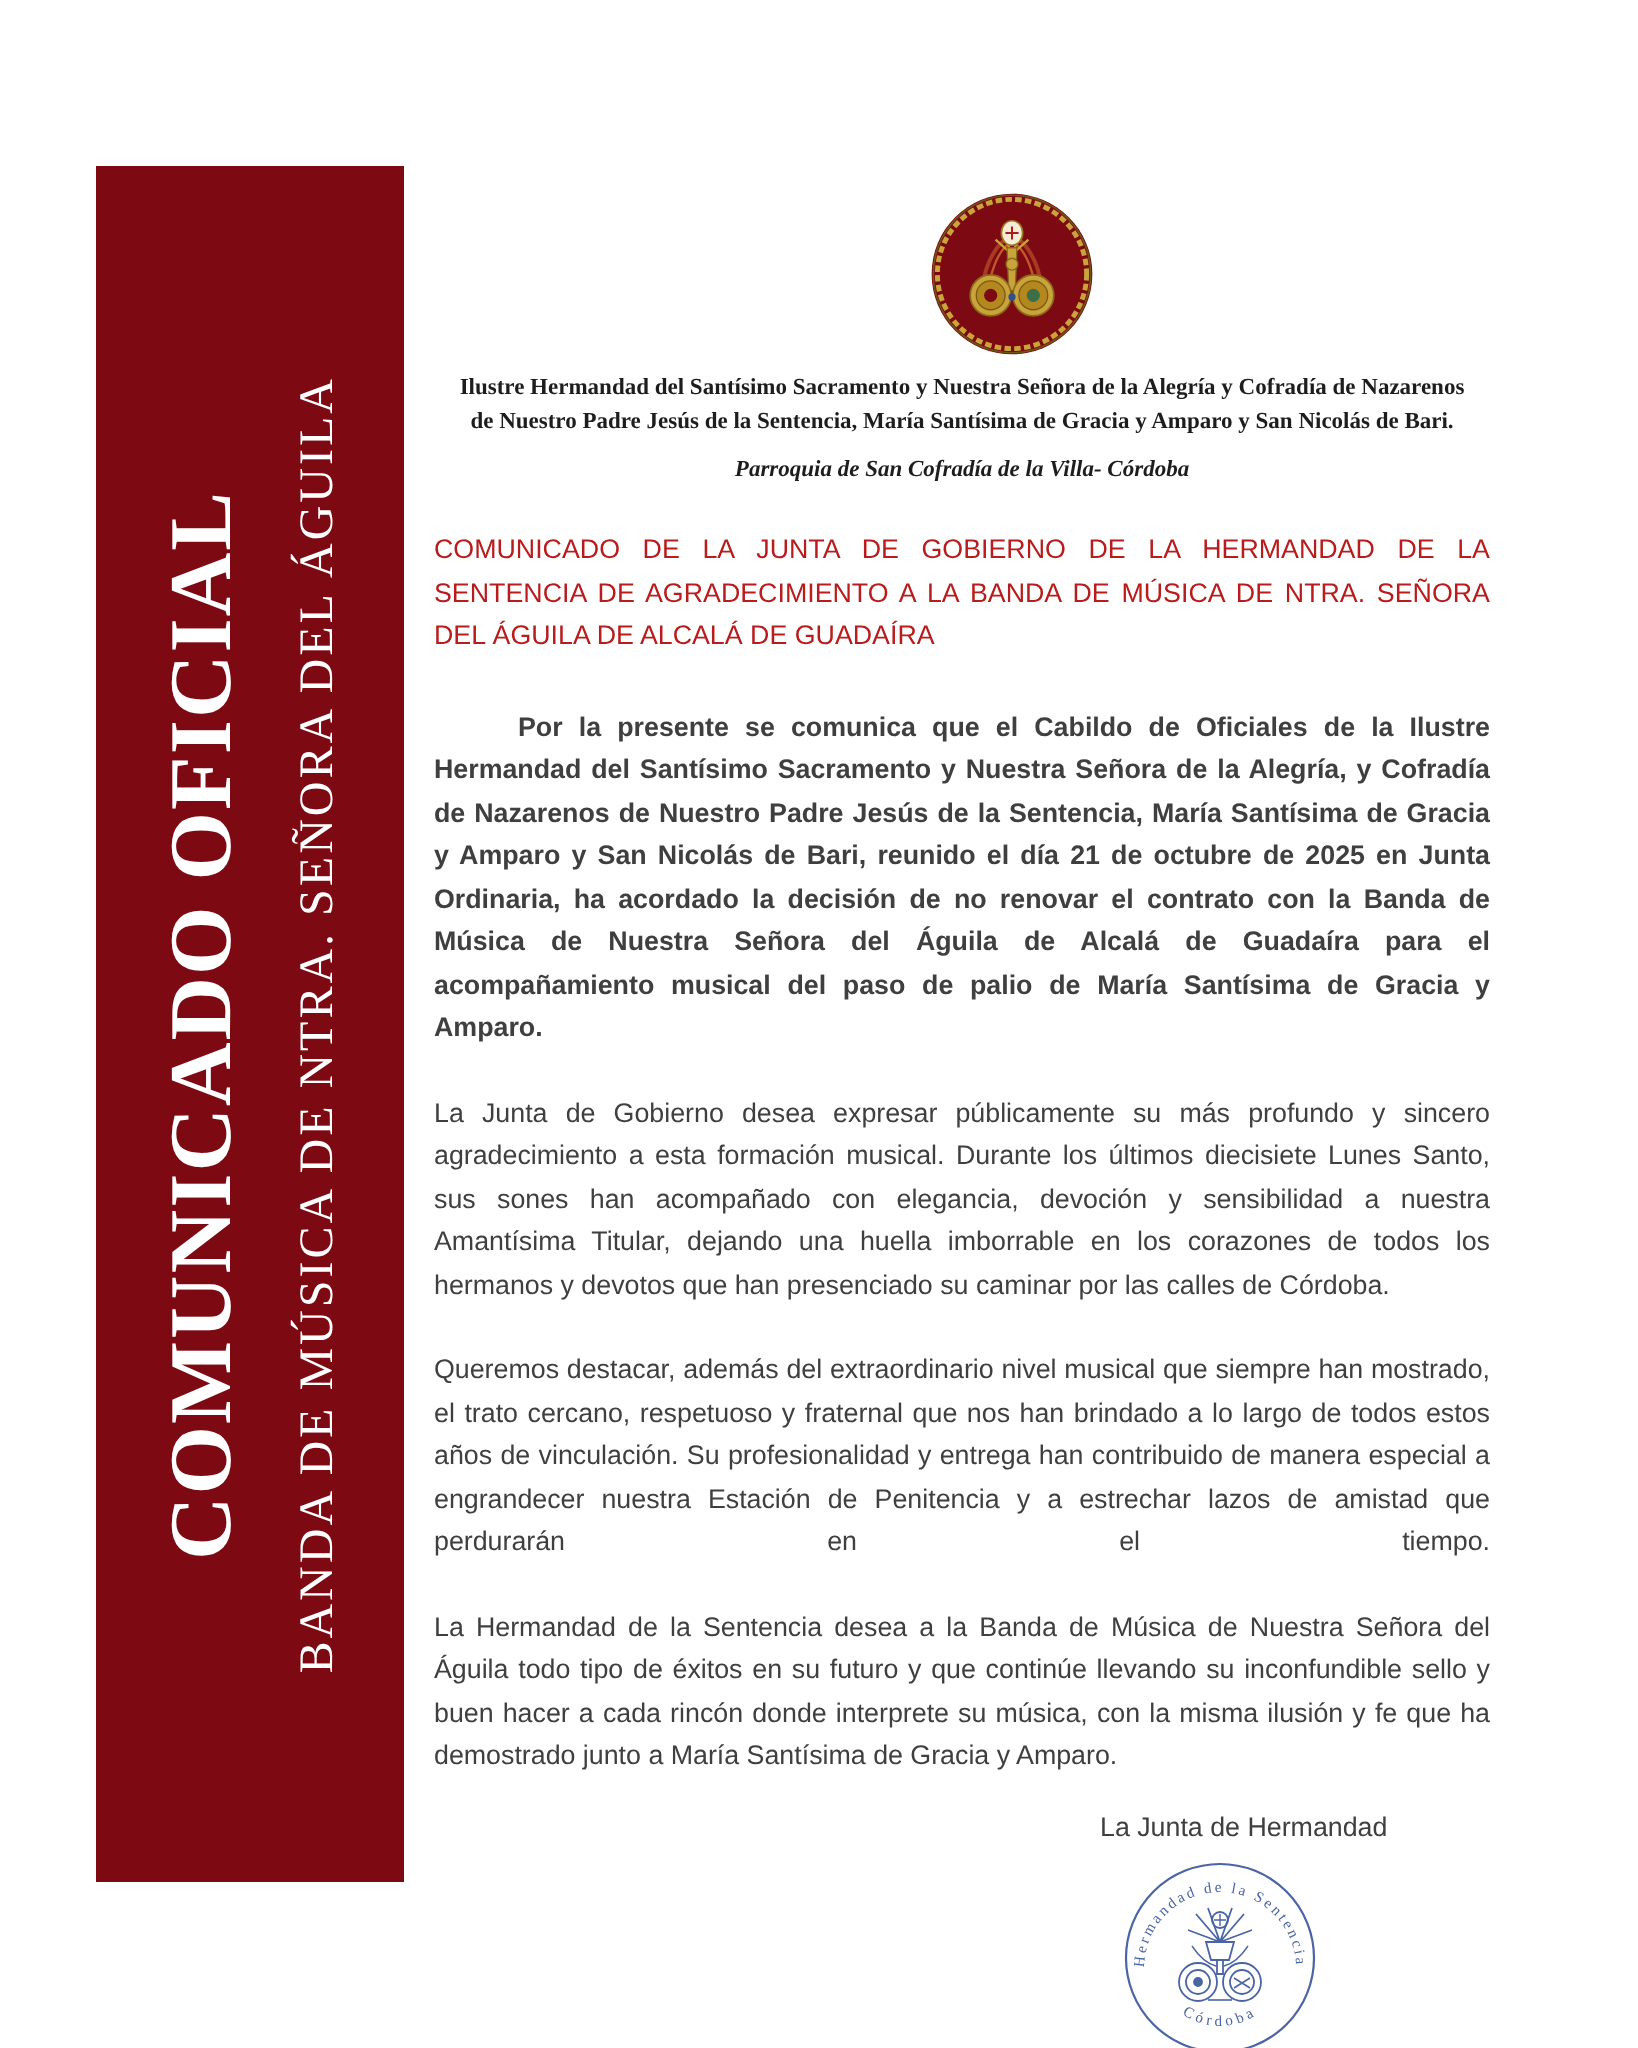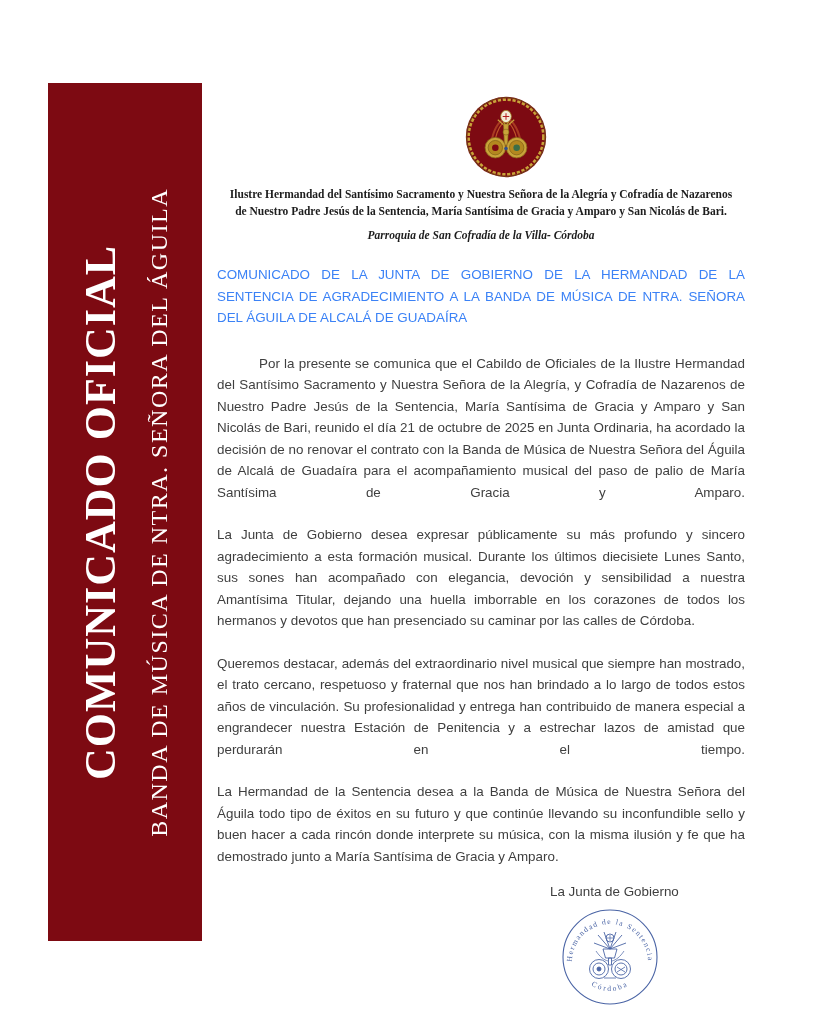--- a/index.html
+++ b/index.html
@@ -14,24 +14,24 @@
   .banner .vtitle{font-family:"Liberation Serif",serif;font-weight:bold;font-size:44px;letter-spacing:1px;}
   .banner .vsubtitle{font-family:"Liberation Serif",serif;font-weight:normal;font-size:24px;letter-spacing:1.5px;}
 
   
   .content{position:absolute;left:217px;top:0;width:528px;}
   .emblem{display:block;margin:96px 0 0 248px;}
   .org-name{margin:8px auto 0;max-width:505px;text-align:center;
             font-family:"Liberation Serif",serif;font-weight:bold;font-size:11.5px;line-height:16.5px;color:#1d1d1d;}
   .parish{margin-top:10px;text-align:center;font-family:"Liberation Serif",serif;
           font-weight:bold;font-style:italic;font-size:11.5px;color:#1d1d1d;}
-  .doc-title{margin-top:23px;font-size:13.4px;line-height:21.5px;color:#3b82f6;
+  .doc-title{margin-top:23px;font-size:13.4px;line-height:21.5px;color:#b91c1c;
              text-align:justify;}
   .para{margin-top:21px;font-size:13.4px;line-height:21.5px;color:#3f3f3f;text-align:justify;}
-  .p-first{margin-top:24px;}
+  .p-first{margin-top:24px;font-weight:bold;}
   .p-indent{text-indent:42px;}
   .p-justlast{text-align-last:justify;}
   .signature{margin-top:17px;padding-left:333px;font-size:13.4px;color:#3f3f3f;}
   .stamp{display:block;margin:8px 0 0 343px;}
 </style>
 </head>
 <body>
 
 <div class="page">
 
@@ -72,21 +72,21 @@
     <div class="org-name">Ilustre Hermandad del Santísimo Sacramento y Nuestra Señora de la Alegría y Cofradía de Nazarenos de Nuestro Padre Jesús de la Sentencia, María Santísima de Gracia y Amparo y San Nicolás de Bari.</div>
     <div class="parish">Parroquia de San Cofradía de la Villa- Córdoba</div>
 
     <div class="doc-title">COMUNICADO DE LA JUNTA DE GOBIERNO DE LA HERMANDAD DE LA SENTENCIA DE AGRADECIMIENTO A LA BANDA DE MÚSICA DE NTRA. SEÑORA DEL ÁGUILA DE ALCALÁ DE GUADAÍRA</div>
 
     <div class="para p-first p-indent p-justlast">Por la presente se comunica que el Cabildo de Oficiales de la Ilustre Hermandad del Santísimo Sacramento y Nuestra Señora de la Alegría, y Cofradía de Nazarenos de Nuestro Padre Jesús de la Sentencia, María Santísima de Gracia y Amparo y San Nicolás de Bari, reunido el día 21 de octubre de 2025 en Junta Ordinaria, ha acordado la decisión de no renovar el contrato con la Banda de Música de Nuestra Señora del Águila de Alcalá de Guadaíra para el acompañamiento musical del paso de palio de María Santísima de Gracia y Amparo.</div>
     <div class="para">La Junta de Gobierno desea expresar públicamente su más profundo y sincero agradecimiento a esta formación musical. Durante los últimos diecisiete Lunes Santo, sus sones han acompañado con elegancia, devoción y sensibilidad a nuestra Amantísima Titular, dejando una huella imborrable en los corazones de todos los hermanos y devotos que han presenciado su caminar por las calles de Córdoba.</div>
     <div class="para p-justlast">Queremos destacar, además del extraordinario nivel musical que siempre han mostrado, el trato cercano, respetuoso y fraternal que nos han brindado a lo largo de todos estos años de vinculación. Su profesionalidad y entrega han contribuido de manera especial a engrandecer nuestra Estación de Penitencia y a estrechar lazos de amistad que perdurarán en el tiempo.</div>
     <div class="para">La Hermandad de la Sentencia desea a la Banda de Música de Nuestra Señora del Águila todo tipo de éxitos en su futuro y que continúe llevando su inconfundible sello y buen hacer a cada rincón donde interprete su música, con la misma ilusión y fe que ha demostrado junto a María Santísima de Gracia y Amparo.</div>
 
-    <div class="signature">La Junta de Gobierno</div>
+    <div class="signature">La Junta de Hermandad</div>
 
     <svg class="stamp" width="100" height="100" viewBox="0 0 100 100">
       <circle cx="50" cy="50" r="47" fill="none" stroke="#4a64a5" stroke-width="1.1"></circle>
       <defs>
         <path id="arcTop" d="M 12,55 A 38,38 0 1 1 88,55" fill="none"></path>
         <path id="arcBot" d="M 18,59 A 33,33 0 0 0 82,59" fill="none"></path>
       </defs>
       <text font-family="Liberation Serif, serif" font-size="7.6" letter-spacing="1.4" fill="#4a64a5">
         <textPath href="#arcTop" startOffset="50%" text-anchor="middle">Hermandad de la Sentencia</textPath>
       </text>

